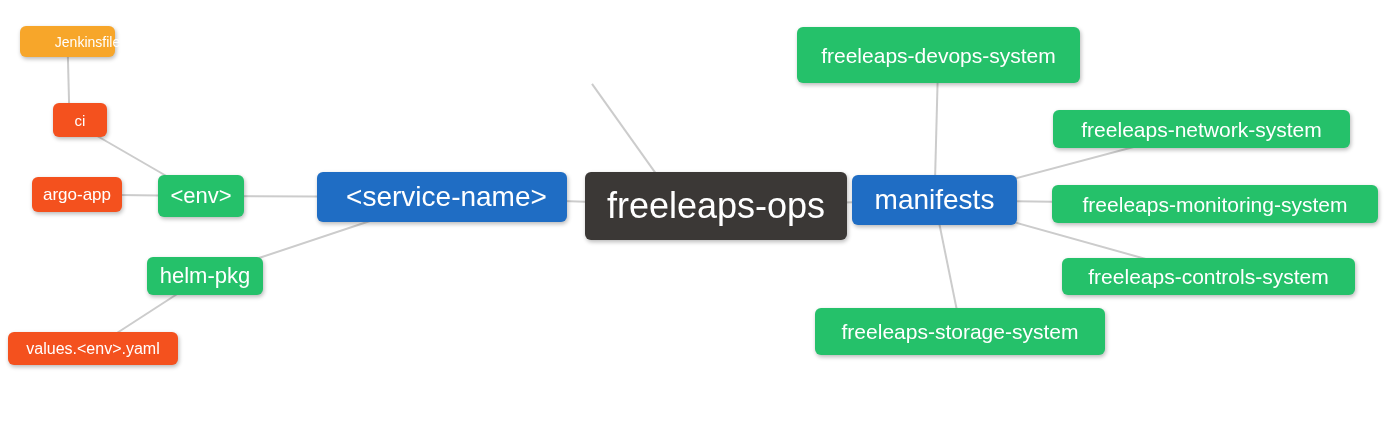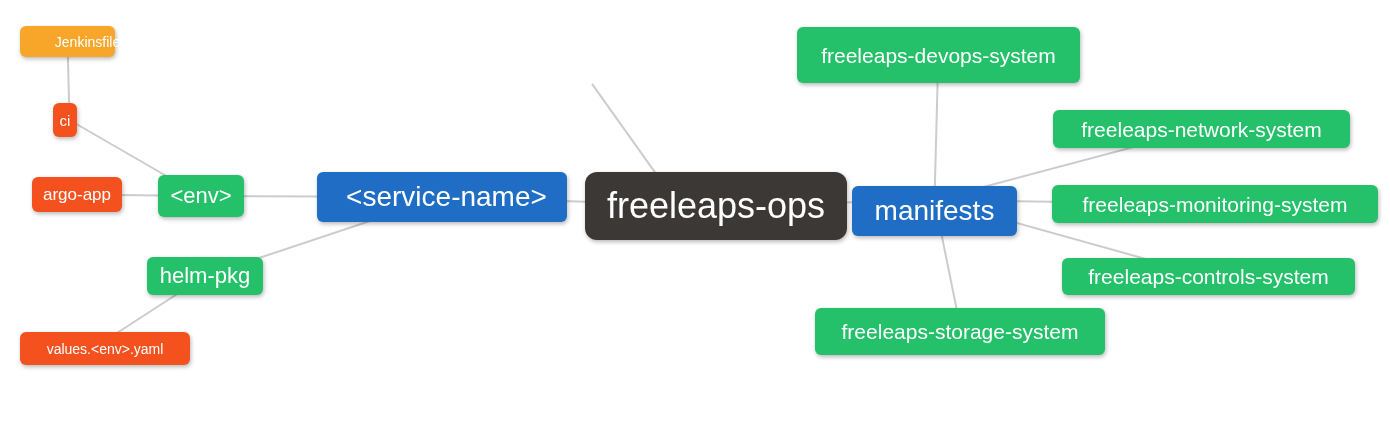--- a/index.html
+++ b/index.html
@@ -17,21 +17,21 @@
     display:flex;align-items:center;justify-content:center;
     box-sizing:border-box;
     color:var(--text,#fff);
     border-radius:6px;
     box-shadow:1px 2px 4px rgba(0,0,0,.28);
     white-space:nowrap;
     cursor:pointer;
     line-height:1;
     user-select:none;
   }
-  .node.dark{background:var(--root,#3b3836);border-radius:12px;}
+  .node.dark{background:var(--root,#3b3836);}
   .node.blue{background:var(--blue,#1f6dc4);}
   .node.green{background:var(--green,#25c16a);}
   .node.red{background:var(--red,#f4511e);}
   .node.orange{background:var(--orange,#f7a62a);}
 </style>
 </head>
 <body>
 
 <div class="canvas">
   <svg class="edges" id="edges" width="1390" height="421">
@@ -46,36 +46,36 @@
       <line x1="716" y1="206" x2="934.5" y2="200"></line>
       <line x1="934.5" y1="200" x2="938.5" y2="47"></line>
       <line x1="934.5" y1="200" x2="1201.5" y2="129"></line>
       <line x1="934.5" y1="200" x2="1215" y2="204"></line>
       <line x1="934.5" y1="200" x2="1208.5" y2="276.5"></line>
       <line x1="934.5" y1="200" x2="960" y2="325.5"></line>
     </svg>
 
   <div class="node orange" style="left:20px;top:26px;width:95px;height:31px;font-size:14px;padding-left:40px;">Jenkinsfile</div>
 
-  <div class="node red" style="left:53px;top:103px;width:24px;height:34px;font-size:15px;">ci</div>
+  <div class="node red" style="left:53px;top:103px;width:54px;height:34px;font-size:15px;">ci</div>
 
   <div class="node red" style="left:32px;top:177px;width:90px;height:35px;font-size:17px;">argo-app</div>
 
   <div class="node green" style="left:158px;top:175px;width:86px;height:42px;font-size:22px;">&lt;env&gt;</div>
 
   <div class="node green" style="left:147px;top:257px;width:116px;height:38px;font-size:22px;">helm-pkg</div>
 
-  <div class="node red" style="left:20px;top:332px;width:170px;height:33px;font-size:14px;">values.&lt;env&gt;.yaml</div>
+  <div class="node red" style="left:8px;top:332px;width:170px;height:33px;font-size:16px;">values.&lt;env&gt;.yaml</div>
 
 
   <div class="node blue" style="left:317px;top:172px;width:250px;height:50px;font-size:28px;padding-left:9px;">&lt;service-name&gt;</div>
 
   <div class="node dark" style="left:585px;top:172px;width:262px;height:68px;font-size:36px;">freeleaps-ops</div>
 
-  <div class="node blue" style="left:852px;top:186px;width:165px;height:50px;font-size:28px;">manifests</div>
+  <div class="node blue" style="left:852px;top:175px;width:165px;height:50px;font-size:28px;">manifests</div>
 
   <div class="node green" style="left:797px;top:27px;width:283px;height:56px;font-size:21px;">freeleaps-devops-system</div>
 
   <div class="node green" style="left:1053px;top:110px;width:297px;height:38px;font-size:21px;">freeleaps-network-system</div>
 
   <div class="node green" style="left:1052px;top:185px;width:326px;height:38px;font-size:21px;">freeleaps-monitoring-system</div>
 
   <div class="node green" style="left:1062px;top:258px;width:293px;height:37px;font-size:21px;">freeleaps-controls-system</div>
 
   <div class="node green" style="left:815px;top:308px;width:290px;height:47px;font-size:21px;">freeleaps-storage-system</div>

